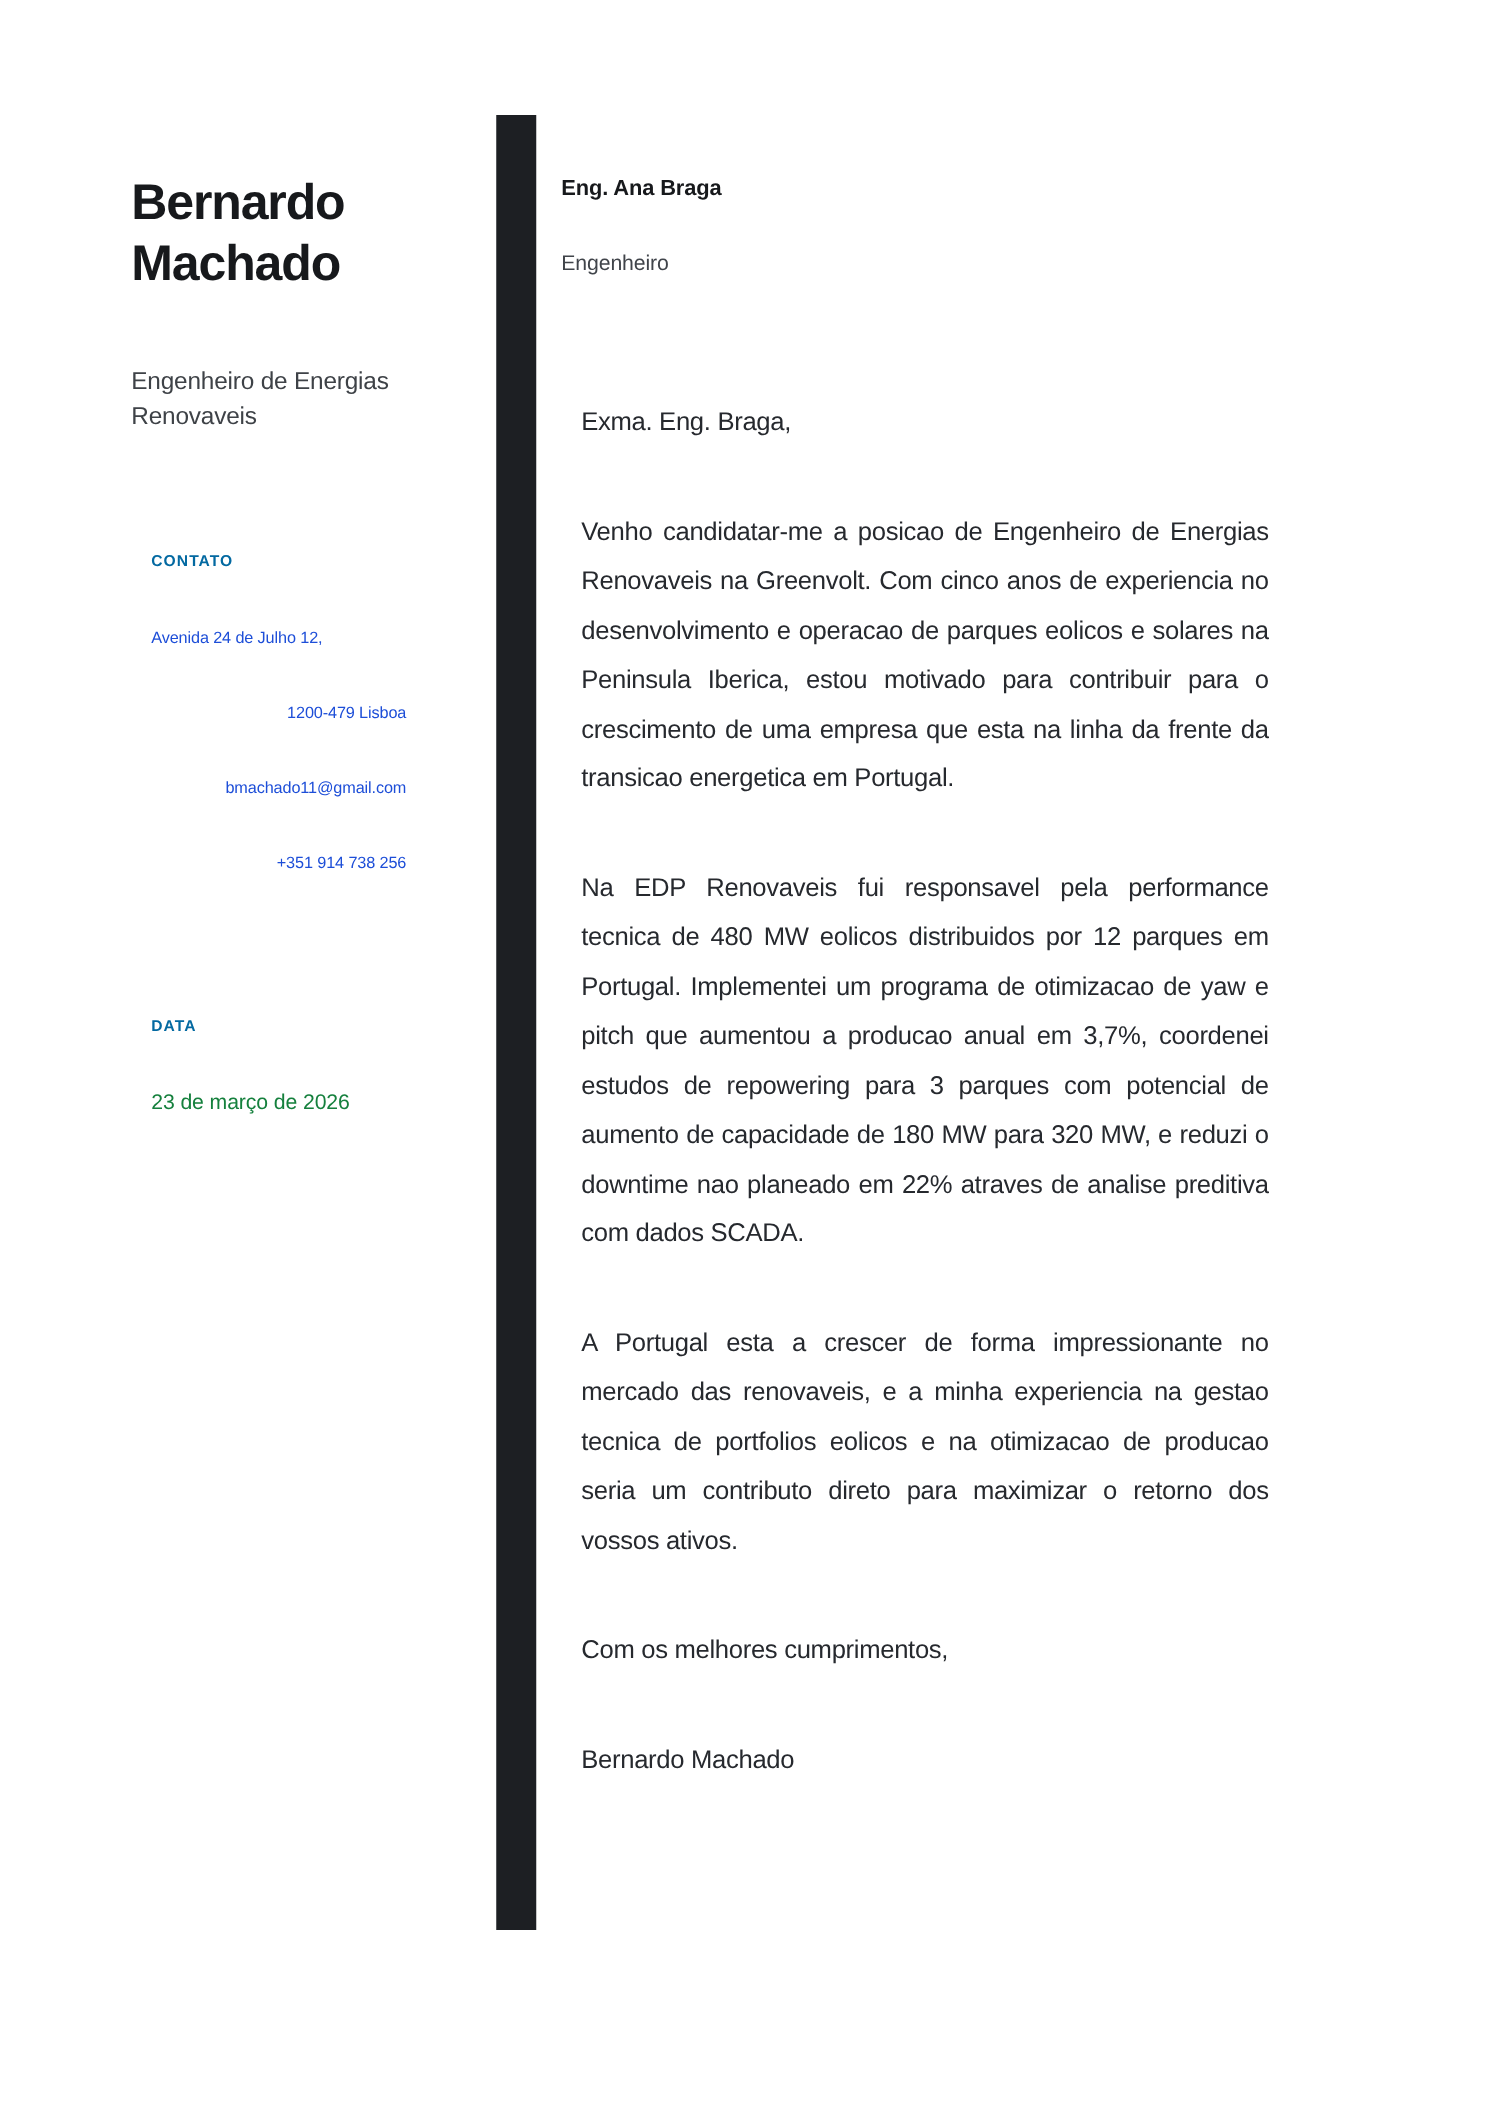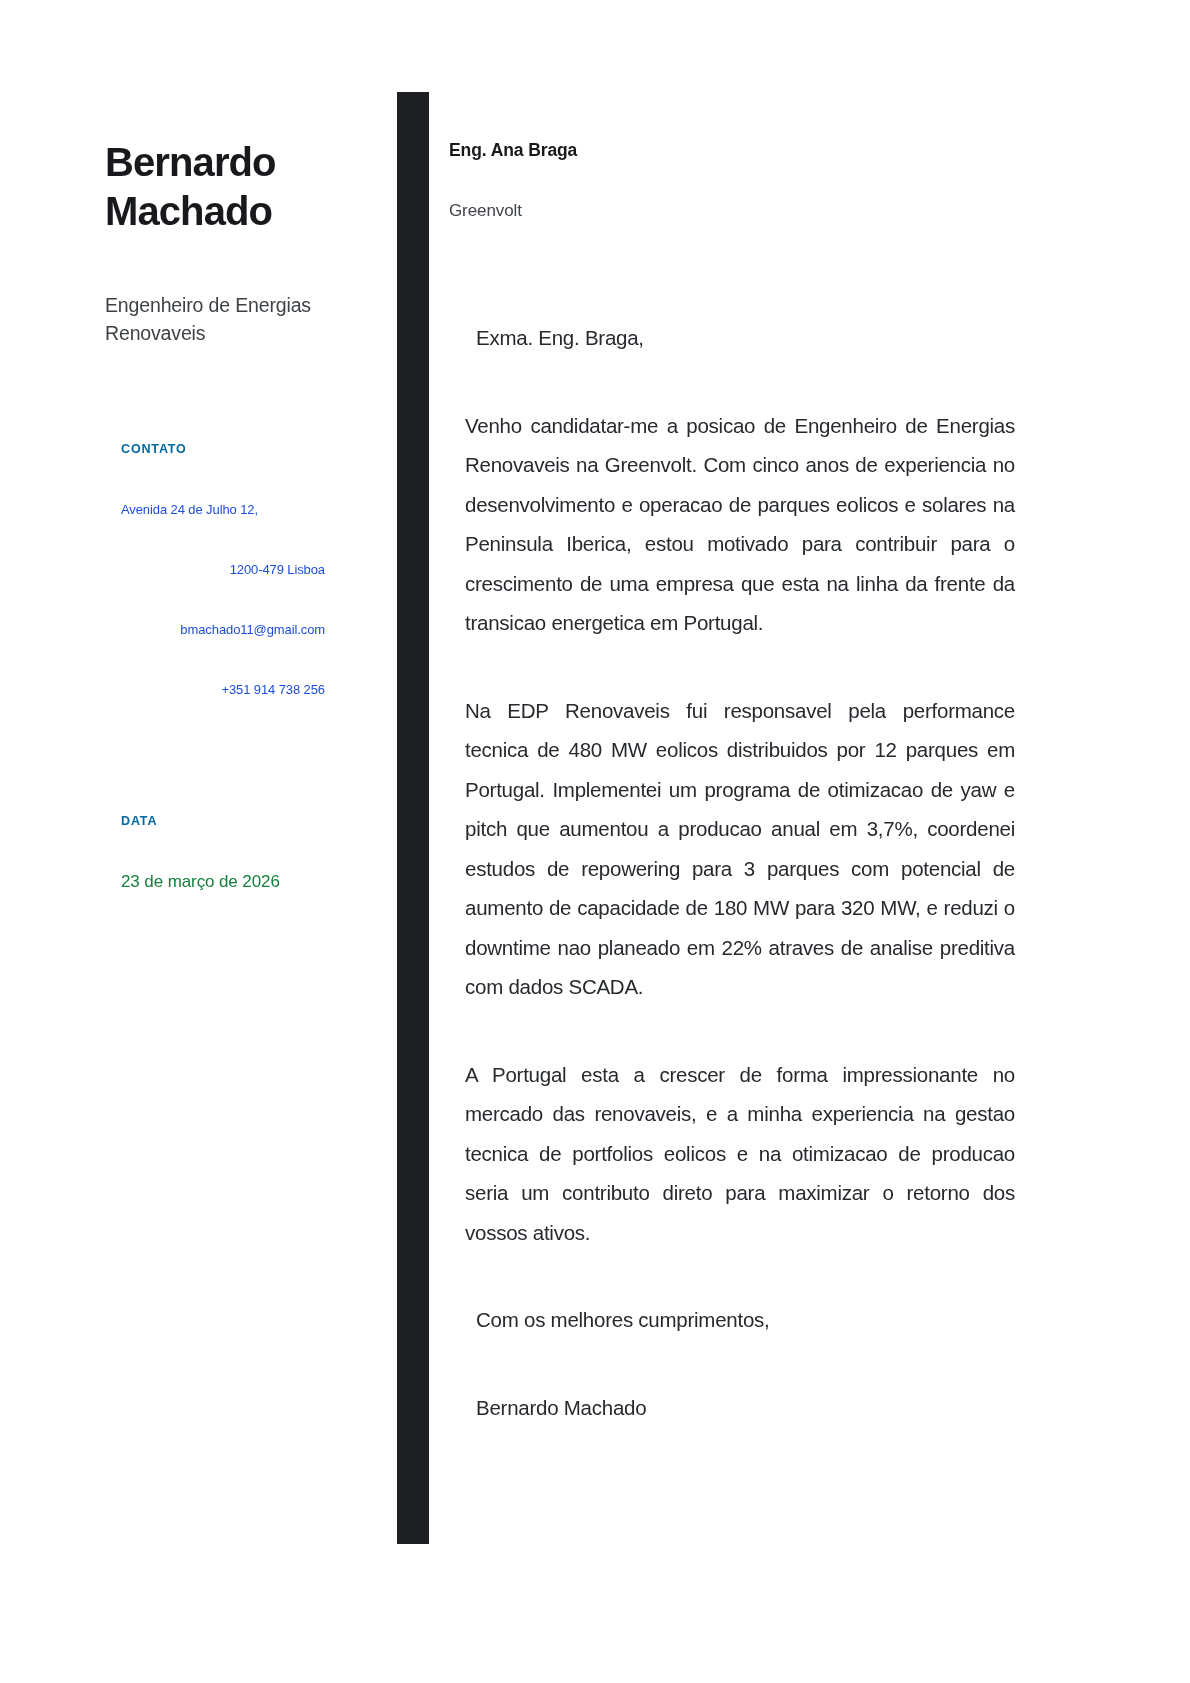--- a/index.html
+++ b/index.html
@@ -125,21 +125,21 @@
     font-size: 20.5px;
     line-height: 39.5px;
     color: #26292e;
     text-align: justify;
     letter-spacing: -0.25px;
     margin-bottom: 16px;
   }
 
   .para:last-child { margin-bottom: 0; }
 
-  .para.no-justify { text-align: left; margin-left: 11px; }
+  .para.no-justify { text-align: left; }
 </style>
 </head>
 <body>
 
 <div class="page">
 
   <div class="divider"></div>
 
   <aside class="sidebar">
 
@@ -159,21 +159,21 @@
     <div class="section">
       <div class="section-label">DATA</div>
       <div class="date-value">23 de março de 2026</div>
     </div>
 
   </aside>
 
   <section class="letter">
 
     <div class="recipient-name">Eng. Ana Braga</div>
-    <div class="recipient-company">Greenvolt</div>
+    <div class="recipient-company">Engenheiro</div>
 
     <div class="body">
 
       <p class="para no-justify">Exma. Eng. Braga,</p>
 
       <p class="para">Venho candidatar-me a posicao de Engenheiro de Energias Renovaveis na Greenvolt. Com cinco anos de experiencia no desenvolvimento e operacao de parques eolicos e solares na Peninsula Iberica, estou motivado para contribuir para o crescimento de uma empresa que esta na linha da frente da transicao energetica em Portugal.</p>
 
       <p class="para">Na EDP Renovaveis fui responsavel pela performance tecnica de 480 MW eolicos distribuidos por 12 parques em Portugal. Implementei um programa de otimizacao de yaw e pitch que aumentou a producao anual em 3,7%, coordenei estudos de repowering para 3 parques com potencial de aumento de capacidade de 180 MW para 320 MW, e reduzi o downtime nao planeado em 22% atraves de analise preditiva com dados SCADA.</p>
 
       <p class="para">A Portugal esta a crescer de forma impressionante no mercado das renovaveis, e a minha experiencia na gestao tecnica de portfolios eolicos e na otimizacao de producao seria um contributo direto para maximizar o retorno dos vossos ativos.</p>

